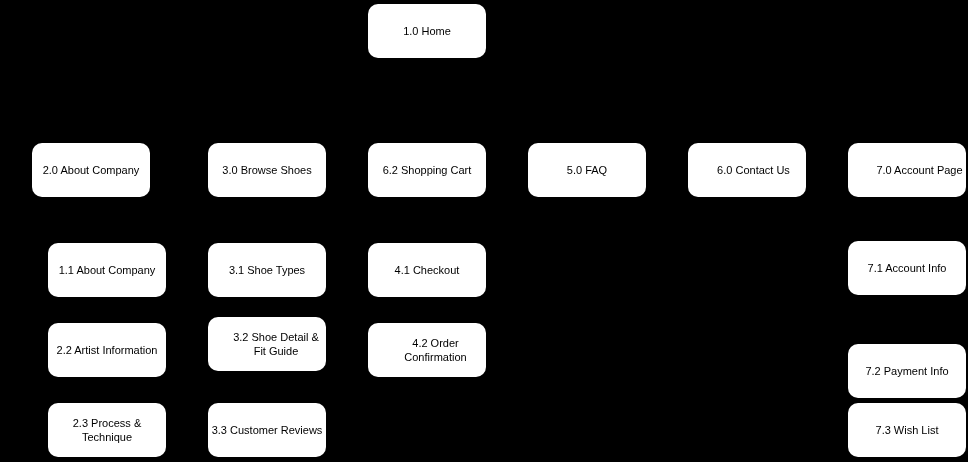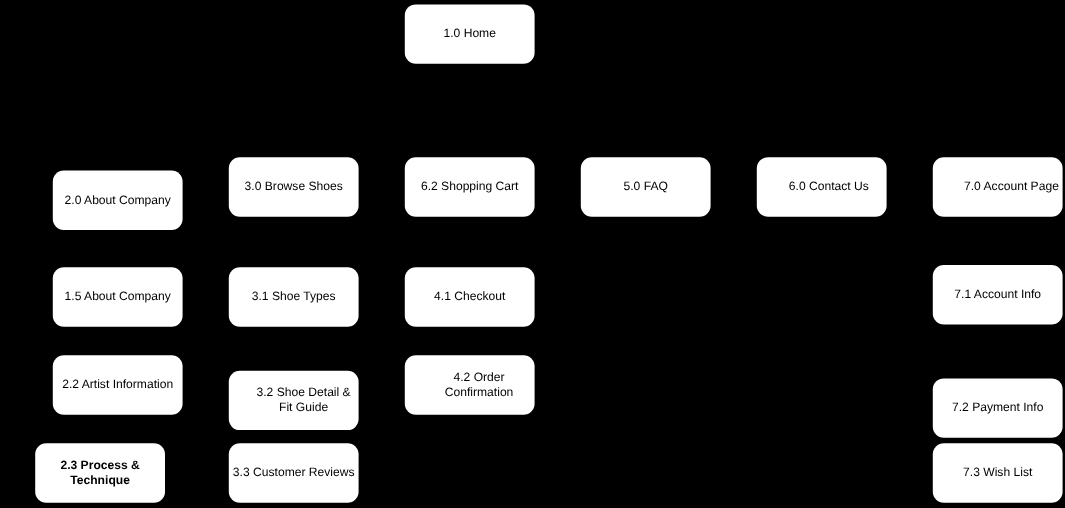--- a/index.html
+++ b/index.html
@@ -33,33 +33,33 @@
     box-sizing: border-box;
   }
 </style>
 </head>
 <body>
 
 <div class="canvas">
 
   <div class="node" style="left:368px; top:4px;">1.0 Home</div>
 
-  <div class="node" style="left:48px; top:143px;margin-top:12px;">2.0 About Company</div>
+  <div class="node" style="left:32px; top:143px;">2.0 About Company</div>
   <div class="node" style="left:208px; top:143px;">3.0 Browse Shoes</div>
   <div class="node" style="left:368px; top:143px;">6.2 Shopping Cart</div>
   <div class="node" style="left:528px; top:143px;text-align:center;">5.0 FAQ</div>
   <div class="node" style="left:688px; top:143px;padding-left:16px;">6.0 Contact Us</div>
   <div class="node" style="left:848px; top:143px;padding-left:28px;">7.0 Account Page</div>
 
-  <div class="node" style="left:48px; top:243px;">1.5 About Company</div>
+  <div class="node" style="left:48px; top:243px;">1.1 About Company</div>
   <div class="node" style="left:48px; top:323px;">2.2 Artist Information</div>
-  <div class="node" style="left:32px; top:403px;font-weight:bold;">2.3  Process &amp; Technique</div>
+  <div class="node" style="left:48px; top:403px;">2.3  Process &amp; Technique</div>
 
   <div class="node" style="left:208px; top:243px;">3.1 Shoe Types</div>
-  <div class="node" style="left:208px; top:337px;padding-left:21px;">3.2 Shoe Detail &amp; Fit Guide</div>
+  <div class="node" style="left:208px; top:317px;padding-left:21px;">3.2 Shoe Detail &amp; Fit Guide</div>
   <div class="node" style="left:208px; top:403px;">3.3 Customer Reviews</div>
 
   <div class="node" style="left:368px; top:243px;">4.1 Checkout</div>
   <div class="node" style="left:368px; top:323px;padding-left:20px;">4.2 Order Confirmation</div>
 
   <div class="node" style="left:848px; top:241px;">7.1 Account Info</div>
   <div class="node" style="left:848px; top:323px;margin-top:21px;">7.2 Payment Info</div>
   <div class="node" style="left:848px; top:403px;">7.3 Wish List</div>
 
 </div>

